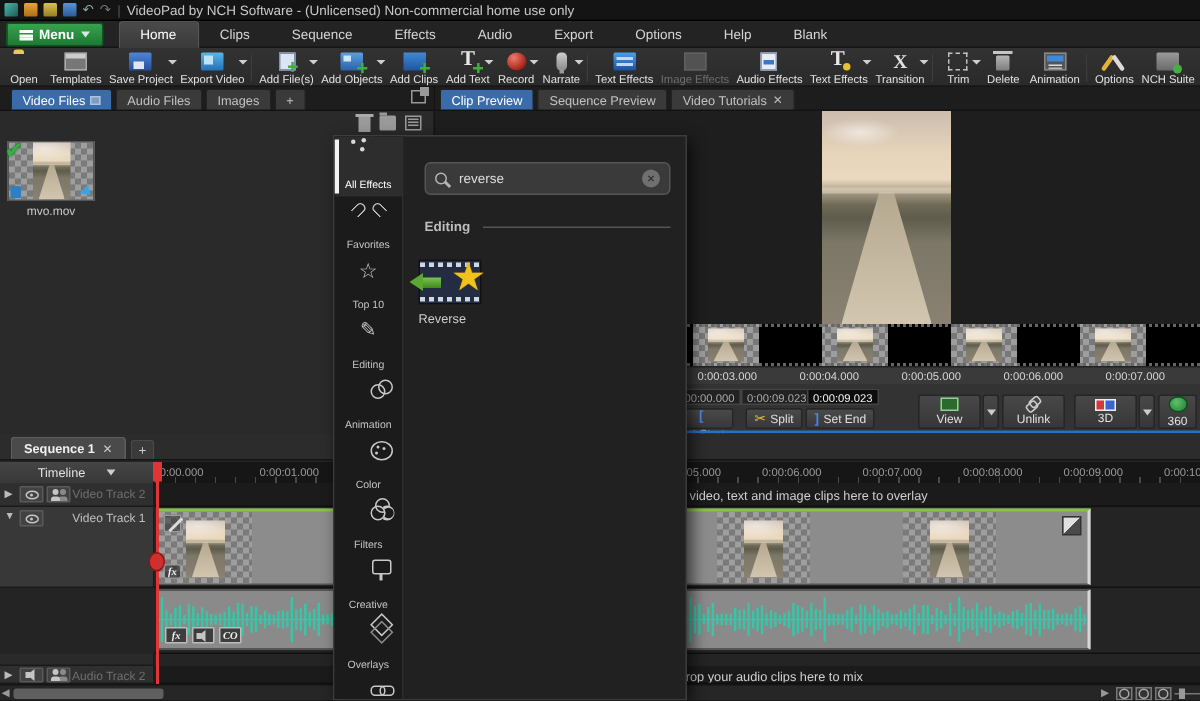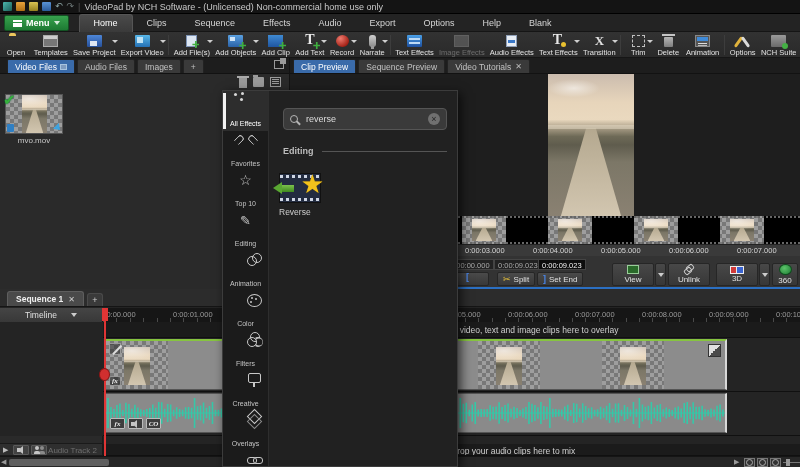--- a/index.html
+++ b/index.html
@@ -292,21 +292,21 @@
         <span class="tlabel">Add File(s)</span>
         <span class="caret-d"></span>
       </div>
     <div class="tbtn">
         <span class="tic ic-objects plus"></span>
         <span class="tlabel">Add Objects</span>
         <span class="caret-d"></span>
       </div>
     <div class="tbtn">
         <span class="tic ic-blank plus"></span>
-        <span class="tlabel">Add Clip</span>
+        <span class="tlabel">Add Clips</span>
       </div>
     <div class="tbtn">
         <span class="tic ic-text plus"></span>
         <span class="tlabel">Add Text</span>
         <span class="caret-d"></span>
       </div>
     <div class="tbtn">
         <span class="tic ic-record"></span>
         <span class="tlabel">Record</span>
         <span class="caret-d"></span>
@@ -488,26 +488,43 @@
       <span class="rlabel" style="left:575px;">0:00:07.000</span>
       <span class="rlabel" style="left:642px;">0:00:08.000</span>
       <span class="rlabel" style="left:709px;">0:00:09.000</span>
       <span class="rlabel" style="left:776px;">0:00:10.000</span>
       <div class="tl-header-btn">
           <span>Timeline</span>
         </div>
     </div>
 
     <div class="trackrow" style="top:33px;height:16px;">
+      <div class="thead dim">
+        <span class="tgl">▶</span>
+        <span class="hbox" style="left:13px;">
+            <span class="eye"></span>
+          </span>
+        <span class="hbox" style="left:31px;">
+            <span class="grp"></span>
+          </span>
+        <span class="tname dim">Video Track 2</span>
+      </div>
       <div class="hintband">
         <span class="hinttext" style="left:317px;">Drop your video, text and image clips here to overlay</span>
       </div>
     </div>
 
     <div class="trackrow" style="top:49px;height:54px;">
+      <div class="thead">
+        <span class="tgl">▼</span>
+        <span class="hbox" style="left:13px;">
+            <span class="eye"></span>
+          </span>
+        <span class="tname">Video Track 1</span>
+      </div>
       <div class="trackarea">
         <div class="vclip">
           <div class="vpatch checker" style="left:0px;"></div>
           <div class="vpatch checker" style="left:124px;"></div>
           <div class="vpatch checker" style="left:248px;"></div>
           <div class="vpatch checker" style="left:372px;"></div>
           <div class="vpatch checker" style="left:496px;"></div>
           <div class="vthumb bw" style="left:18px;"></div>
           <div class="vthumb bw" style="left:142px;"></div>
           <div class="vthumb bw" style="left:266px;"></div>

